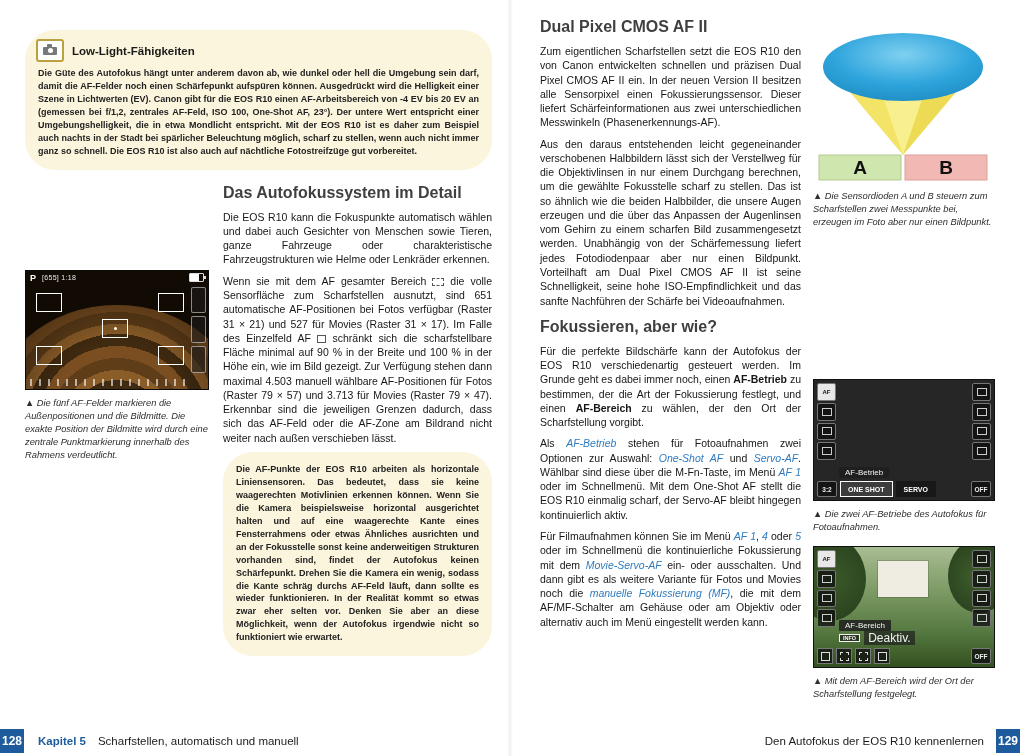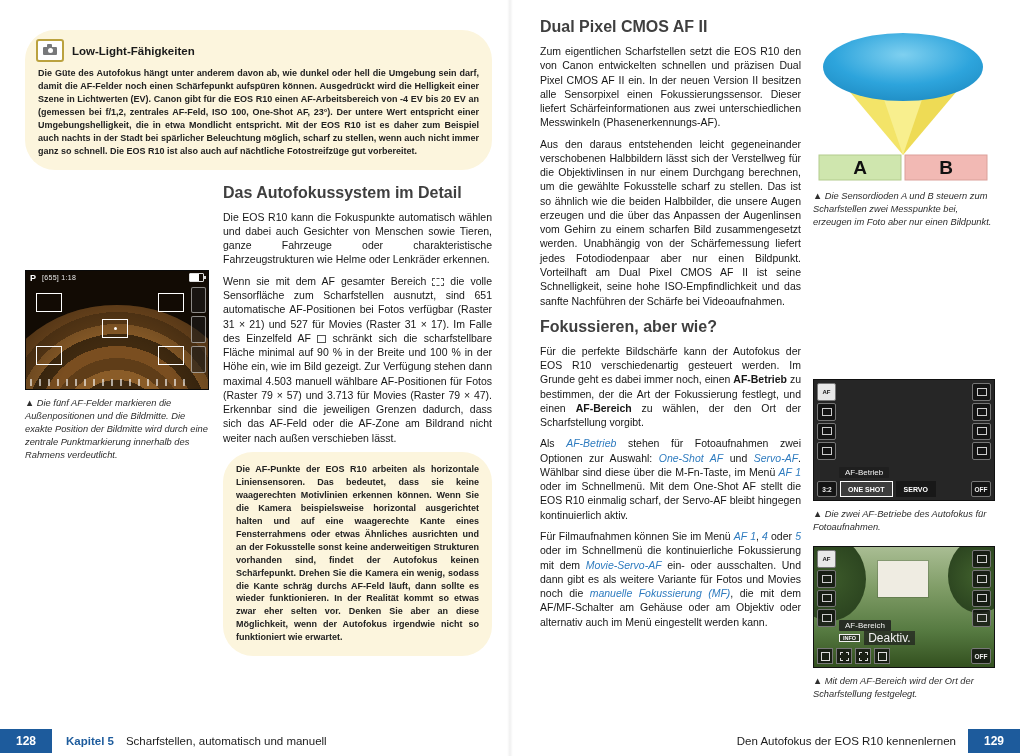--- a/index.html
+++ b/index.html
@@ -91,21 +91,21 @@
   .info-badge{border:1px solid #f2f2f2;color:#f2f2f2;font-size:5.5px;font-weight:bold;padding:0 3px;background:rgba(30,30,30,.7);}
   .info-value{color:#f2f2f2;font-size:12px;background:rgba(30,30,30,.7);padding:0 4px;}
   .af-cell{width:16px;background:rgba(15,15,15,.78);border:1px solid #777;display:flex;align-items:center;justify-content:center;box-sizing:border-box;}
   .af-cell .glyph{width:7px;height:7px;border:1px dashed #ddd;display:block;}
   .af-cell .glyph.solid{border-style:solid;}
 
   
   .page-footer{position:absolute;bottom:3px;height:24px;display:flex;align-items:center;font-size:11.5px;z-index:10;background:#fff;}
   .footer-left{left:0;right:18px;}
   .footer-right{left:30px;right:0;justify-content:flex-end;}
-  .page-num-box{width:52px;height:24px;background:#1d5b9c;color:#fff;font-weight:bold;font-size:12px;display:flex;align-items:center;justify-content:center;flex:0 0 auto;}
+  .page-num-box{width:24px;height:24px;background:#1d5b9c;color:#fff;font-weight:bold;font-size:12px;display:flex;align-items:center;justify-content:center;flex:0 0 auto;}
   .footer-chapter{color:#1d5b9c;font-weight:bold;margin-left:14px;}
   .footer-title{color:#1c1c1c;margin-left:12px;}
   .footer-right .footer-title{margin:0 12px 0 0;}
 </style>
 </head>
 <body>
 
 <div class="spread">
 
   <div class="page page-left">

